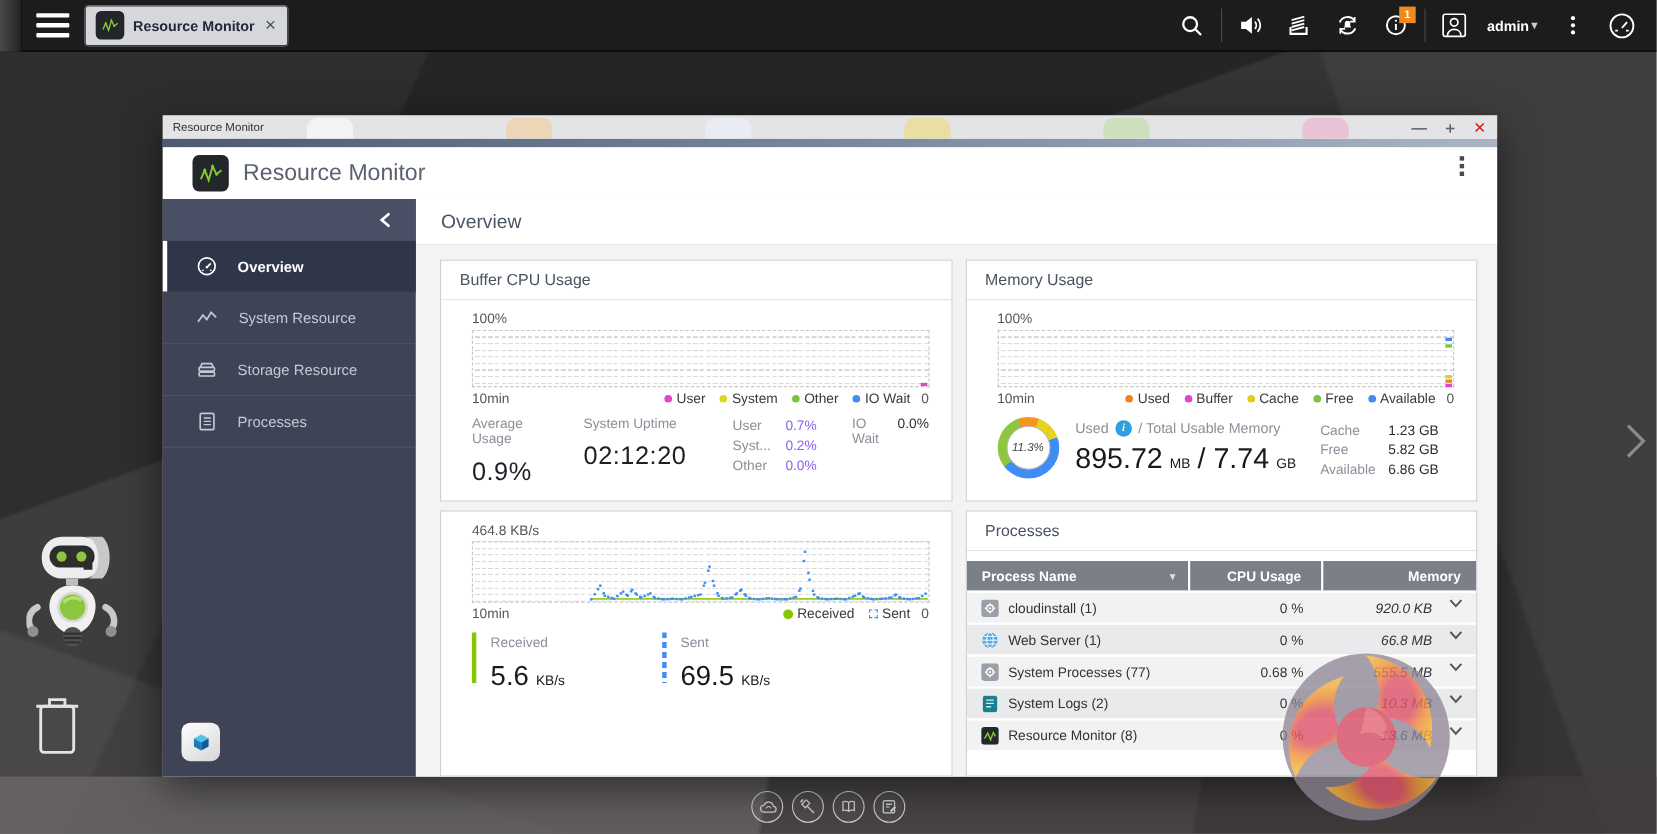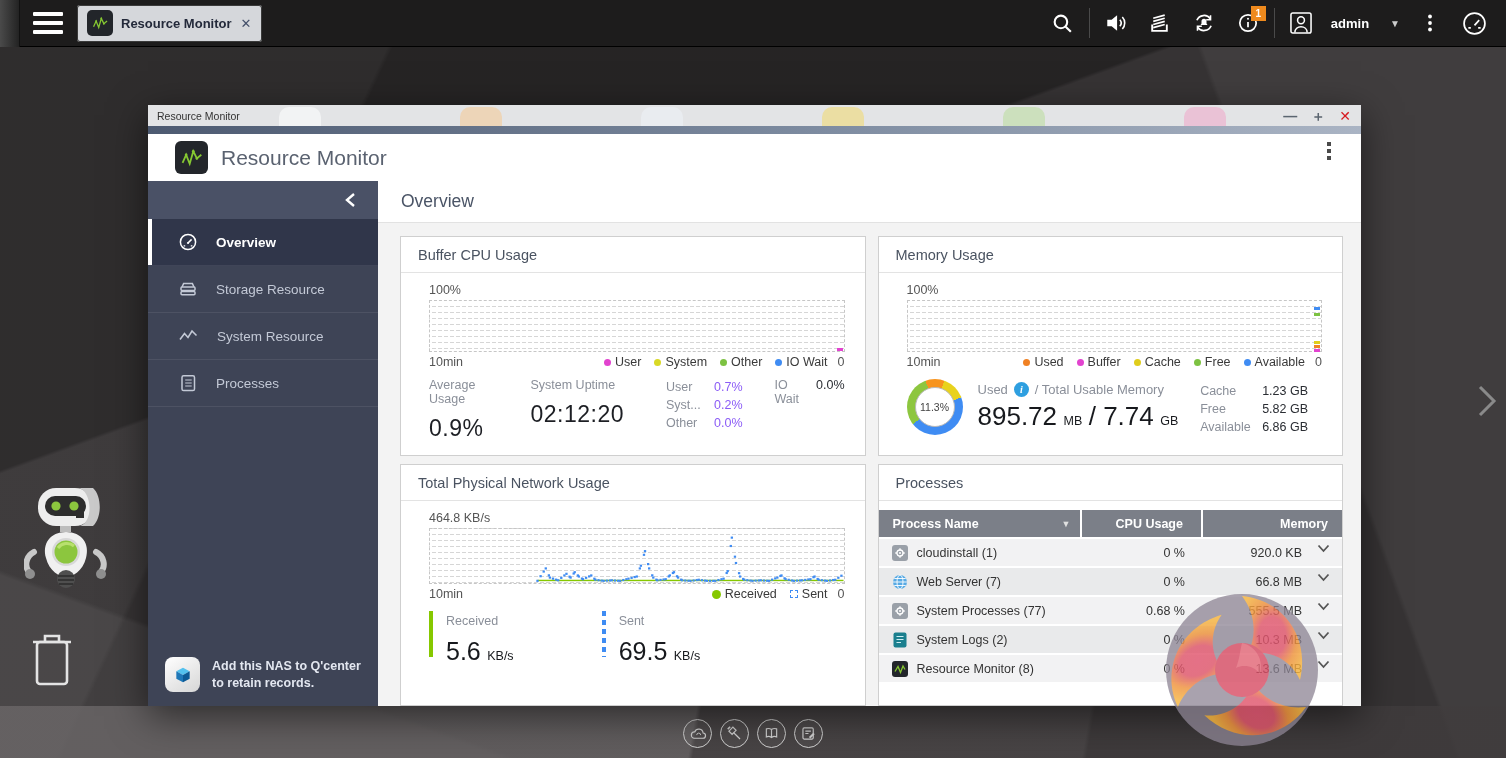--- a/index.html
+++ b/index.html
@@ -26,21 +26,21 @@
   .hamburger span { display:block; height:4px; background:#fff; border-radius:1px; }
   .qts-tab { margin-left:14px; height:37px; background:#d5d7db; border-radius:3px; display:flex; align-items:center; padding:0 10px; gap:8px; box-shadow:0 0 0 1px #3a3a3a inset; }
   .qts-tab .tab-label { font-size:13px; color:#23293a; font-weight:bold; }
   .appicon-sm { width:26px; height:26px; border-radius:5px; background:#22252a; display:flex; align-items:center; justify-content:center; }
   .tab-close { color:#44506b; font-weight:bold; font-size:13px; cursor:pointer; padding:0 1px; }
   .tb-right { margin-left:auto; display:flex; align-items:center; gap:0; padding-right:10px; }
   .tb-ic { width:44px; height:47px; display:flex; align-items:center; justify-content:center; cursor:pointer; position:relative; }
   .tb-sep { width:1px; height:30px; background:#4a4a4a; margin:0 4px; }
   .badge { position:absolute; top:6px; right:4px; min-width:15px; height:15px; background:#ef8a1d; color:#fff;
     font-size:10px; font-weight:bold; display:flex; align-items:center; justify-content:center; padding:0 2px; }
-  .tb-user { display:flex; align-items:center; gap:21px; margin:0 8px; cursor:pointer; }
+  .tb-user { display:flex; align-items:center; gap:0; margin:0 8px; cursor:pointer; }
   .tb-user .uname { color:#fff; font-size:13px; font-weight:bold; }
   .caret { color:#ccc; font-size:10px; }
 
   
   .window { position:absolute; left:148px; top:105px; width:1213px; height:601px; background:#fff;
     box-shadow:0 10px 36px rgba(0,0,0,.55); z-index:10; }
   .titlebar { height:21px; background:#e3e4e6; position:relative; overflow:hidden; display:flex; align-items:center; }
   .titlebar .tb-title { font-size:10.5px; color:#333; padding-left:9px; position:relative; z-index:2; }
   .ghosts { position:absolute; top:2px; left:0; width:100%; height:100%; z-index:1; }
   .ghost { position:absolute; width:42px; height:42px; border-radius:10px; opacity:.55; }
@@ -132,21 +132,21 @@
   .ph-name { flex:0 0 44%; padding-left:14px; border-right:2px solid #fff; height:100%; display:flex; align-items:center; }
   .ph-name .sort { margin-left:auto; margin-right:10px; font-size:9px; color:#e0e0e0; }
   .ph-cpu { flex:0 0 26%; text-align:right; padding-right:18px; border-right:2px solid #fff; height:100%;
     display:flex; align-items:center; justify-content:flex-end; }
   .ph-mem { flex:1; text-align:right; padding-right:14px; height:100%; display:flex; align-items:center; justify-content:flex-end; }
   .proc-row { display:flex; align-items:center; height:29px; border-top:2px solid #fff; font-size:12.5px; color:#333; cursor:pointer; }
   .proc-row:nth-child(odd) { background:#f2f2f3; }
   .proc-row:nth-child(even) { background:#e9eaeb; }
   .pr-name { flex:0 0 44%; padding-left:13px; display:flex; align-items:center; gap:9px; }
   .pr-cpu { flex:0 0 26%; text-align:right; padding-right:18px; }
-  .pr-mem { flex:1; text-align:right; padding-right:40px; position:relative; }
+  .pr-mem { flex:1; text-align:right; padding-right:40px; position:relative;font-style:italic; }
   .pr-chev { position:absolute; right:12px; top:-4px; }
 
   
   .robot { position:absolute; left:24px; top:484px; z-index:5; }
   .trash { position:absolute; left:28px; top:630px; z-index:5; cursor:pointer; }
   .chev-right { position:absolute; left:1476px; top:384px; z-index:5; cursor:pointer; }
   .dock { position:absolute; left:683px; top:719px; display:flex; gap:8px; z-index:6; }
   .dock-ic { width:29px; height:29px; border-radius:50%; border:1.5px solid #d2d2d2; display:flex; align-items:center;
     justify-content:center; cursor:pointer; background:rgba(255,255,255,0.04); }
   .swirl { position:absolute; left:1160px; top:588px; z-index:40; opacity:.82; pointer-events:none; }
@@ -351,55 +351,54 @@
                 <circle cx="10" cy="10" r="7.6"></circle>
                 <line x1="10" y1="11" x2="13.6" y2="7.4"></line>
                 <circle cx="10" cy="11" r="1.1" fill="currentColor" stroke="none"></circle>
                 <path d="M5.6 13.8h1.6M12.8 13.8h1.6" stroke-width="1.2"></path>
               </svg>
             </span>
             <span>Overview</span>
           </div>
           <div class="nav-item">
             <span style="display:flex">
+              <svg width="21" height="20" viewBox="0 0 21 20" fill="none" stroke="currentColor" stroke-width="1.6">
+                <polyline points="2,13.5 6.5,7.5 10,11.5 14,5 18.5,9.5"></polyline>
+              </svg>
+            </span>
+            <span>System Resource</span>
+          </div>
+          <div class="nav-item">
+            <span style="display:flex">
               <svg width="20" height="20" viewBox="0 0 20 20" fill="none" stroke="currentColor" stroke-width="1.5">
                 <path d="M4 8l1.6-3.4h8.8L16 8"></path>
                 <rect x="3" y="8" width="14" height="3.4" rx="1"></rect>
                 <rect x="3" y="12.4" width="14" height="3.4" rx="1"></rect>
               </svg>
             </span>
             <span>Storage Resource</span>
-          </div>
-          <div class="nav-item">
-            <span style="display:flex">
-              <svg width="21" height="20" viewBox="0 0 21 20" fill="none" stroke="currentColor" stroke-width="1.6">
-                <polyline points="2,13.5 6.5,7.5 10,11.5 14,5 18.5,9.5"></polyline>
-              </svg>
-            </span>
-            <span>System Resource</span>
           </div>
           <div class="nav-item">
             <span style="display:flex">
               <svg width="20" height="20" viewBox="0 0 20 20" fill="none" stroke="currentColor" stroke-width="1.5">
                 <rect x="4" y="2.8" width="12.5" height="14.8" rx="1.6"></rect>
                 <path d="M7.2 7h6.5M7.2 10h6.5M7.2 13h6.5" stroke-width="1.2"></path>
               </svg>
             </span>
             <span>Processes</span>
           </div>
         </div>
       <div class="qnote">
         <span class="qnote-ic">
           <svg width="20" height="20" viewBox="0 0 18 18">
               <polygon points="9,2.5 15,5.7 9,8.9 3,5.7" fill="#53c1ee"></polygon>
               <polygon points="3,5.7 9,8.9 9,15.5 3,12.3" fill="#1f78b8"></polygon>
               <polygon points="15,5.7 9,8.9 9,15.5 15,12.3" fill="#0d5a95"></polygon>
             </svg>
         </span>
-        <span class="qnote-text">Add this NAS to Q'center to retain records.</span>
       </div>
     </div>
 
     <div class="content">
       <div class="pagetitle">Overview</div>
       <div class="panels">
 
         <div class="panel">
           <div class="panel-title">Buffer CPU Usage</div>
           <div class="pad">
@@ -491,21 +490,21 @@
                     <span>Free</span>
                   </span>
                   <span class="lg-item">
                     <span class="lg-dot" style="background:#3f8cf3"></span>
                     <span>Available</span>
                   </span>
                 </div>
               <span class="xzero">0</span>
             </div>
             <div class="mem-stats">
-              <div class="donut" id="mem-donut" style="background: conic-gradient(from -20deg, rgb(247, 148, 30) 0%, rgb(247, 148, 30) 11%, rgb(232, 210, 29) 11%, rgb(232, 210, 29) 25%, rgb(63, 140, 243) 25%, rgb(63, 140, 243) 70%, rgb(141, 198, 63) 70%, rgb(141, 198, 63) 100%);">
+              <div class="donut" id="mem-donut" style="background: conic-gradient(from -20deg, rgb(247, 148, 30) 0%, rgb(247, 148, 30) 11%, rgb(232, 210, 29) 11%, rgb(232, 210, 29) 25%, rgb(63, 140, 243) 25%, rgb(63, 140, 243) 70%, rgb(141, 198, 63) 70%, rgb(141, 198, 63) 100%); font-style: italic;">
                 <div class="hole">
                     <span>11.3%</span>
                   </div>
               </div>
               <div class="mem-used">
                 <div class="l1">
                   <span>Used</span>
                   <span class="info-ic">i</span>
                   <span>/ Total Usable Memory</span>
                 </div>
@@ -529,21 +528,20 @@
                   <div class="mrow">
                     <span class="ml">Available</span>
                     <span class="mv">6.86 GB</span>
                   </div>
                 </div>
             </div>
           </div>
         </div>
 
         <div class="panel net">
-          <div class="panel-title">Total Physical Network Usage</div>
           <div class="pad">
             <div class="ylab">464.8 KB/s</div>
             <div class="chart-box" id="net-chart">
                 <svg width="100%" height="100%" viewBox="0 0 100 100" preserveAspectRatio="none" style="position:absolute;inset:0">
                   <rect x="26" y="94" width="74" height="2.6" fill="#86c800"></rect>
                   <rect x="25.72" y="94.0" width="0.56" height="4" fill="#3f8cf3"></rect>
                   <rect x="26.47" y="85.4" width="0.56" height="4" fill="#3f8cf3"></rect>
                   <rect x="27.22" y="76.8" width="0.56" height="4" fill="#3f8cf3"></rect>
                   <rect x="27.72" y="71.0" width="0.56" height="4" fill="#3f8cf3"></rect>
                   <rect x="28.47" y="83.8" width="0.56" height="4" fill="#3f8cf3"></rect>
@@ -728,21 +726,21 @@
               </div>
               <div class="proc-row">
                 <div class="pr-name">
                   <span style="display:flex">
                     <svg width="16" height="16" viewBox="0 0 16 16">
                       <circle cx="8" cy="8" r="7" fill="#57aae4"></circle>
                       <ellipse cx="8" cy="8" rx="3" ry="7" fill="none" stroke="#fff" stroke-width="0.9"></ellipse>
                       <path d="M1 8h14M2.3 4.5h11.4M2.3 11.5h11.4" stroke="#fff" stroke-width="0.9"></path>
                     </svg>
                   </span>
-                  <span>Web Server (7)</span>
+                  <span>Web Server (1)</span>
                 </div>
                 <div class="pr-cpu">0 %</div>
                 <div class="pr-mem">66.8 MB<span class="pr-chev"><svg width="13" height="9" viewBox="0 0 13 9" fill="none" stroke="#555" stroke-width="1.8">
                       <polyline points="1.5,1.5 6.5,7 11.5,1.5"></polyline>
                     </svg></span></div>
               </div>
               <div class="proc-row">
                 <div class="pr-name">
                   <span style="display:flex">
                     <svg width="16" height="16" viewBox="0 0 16 16">

